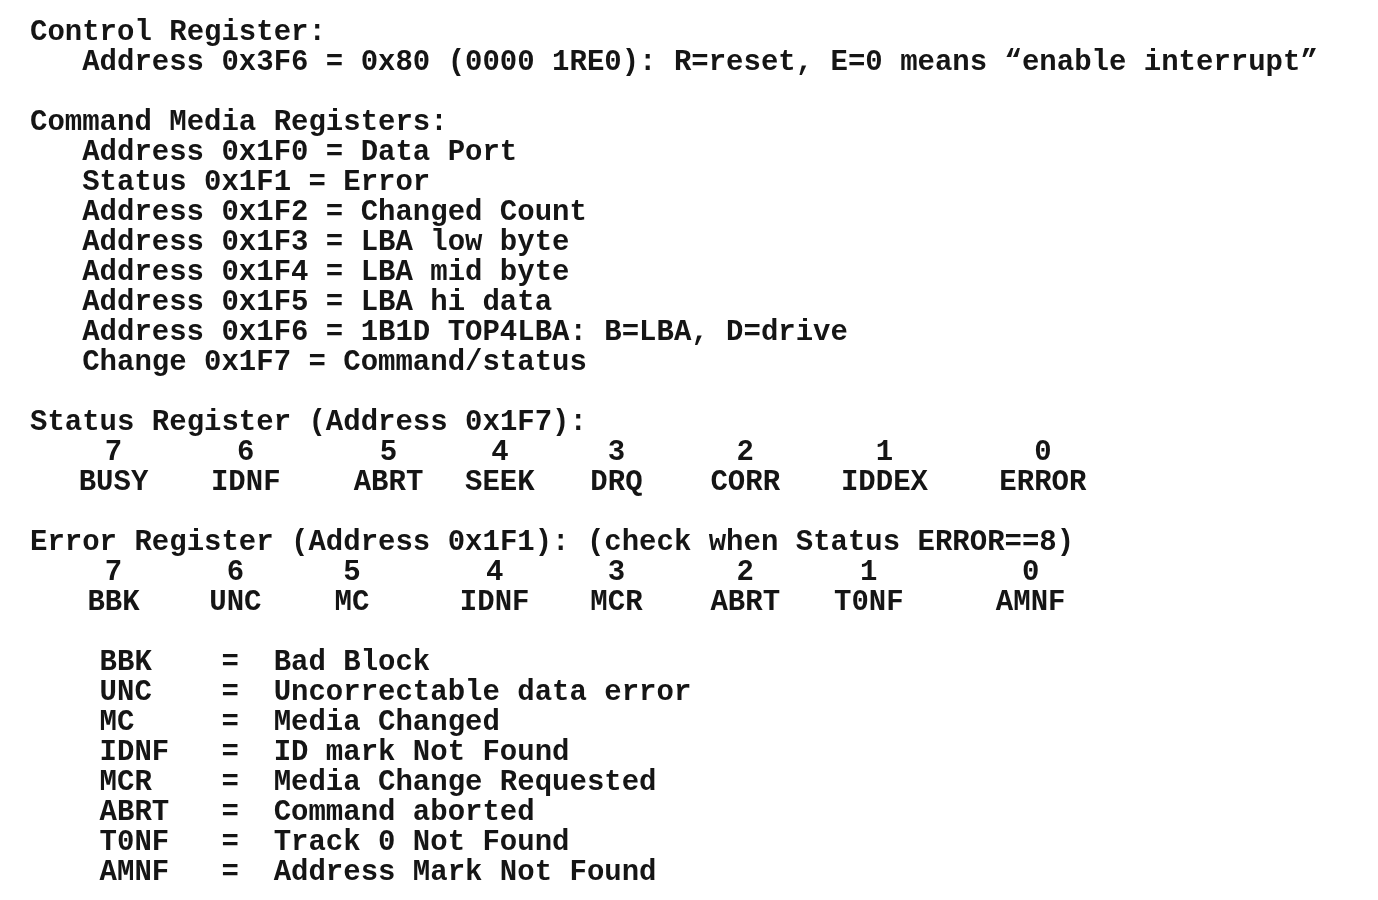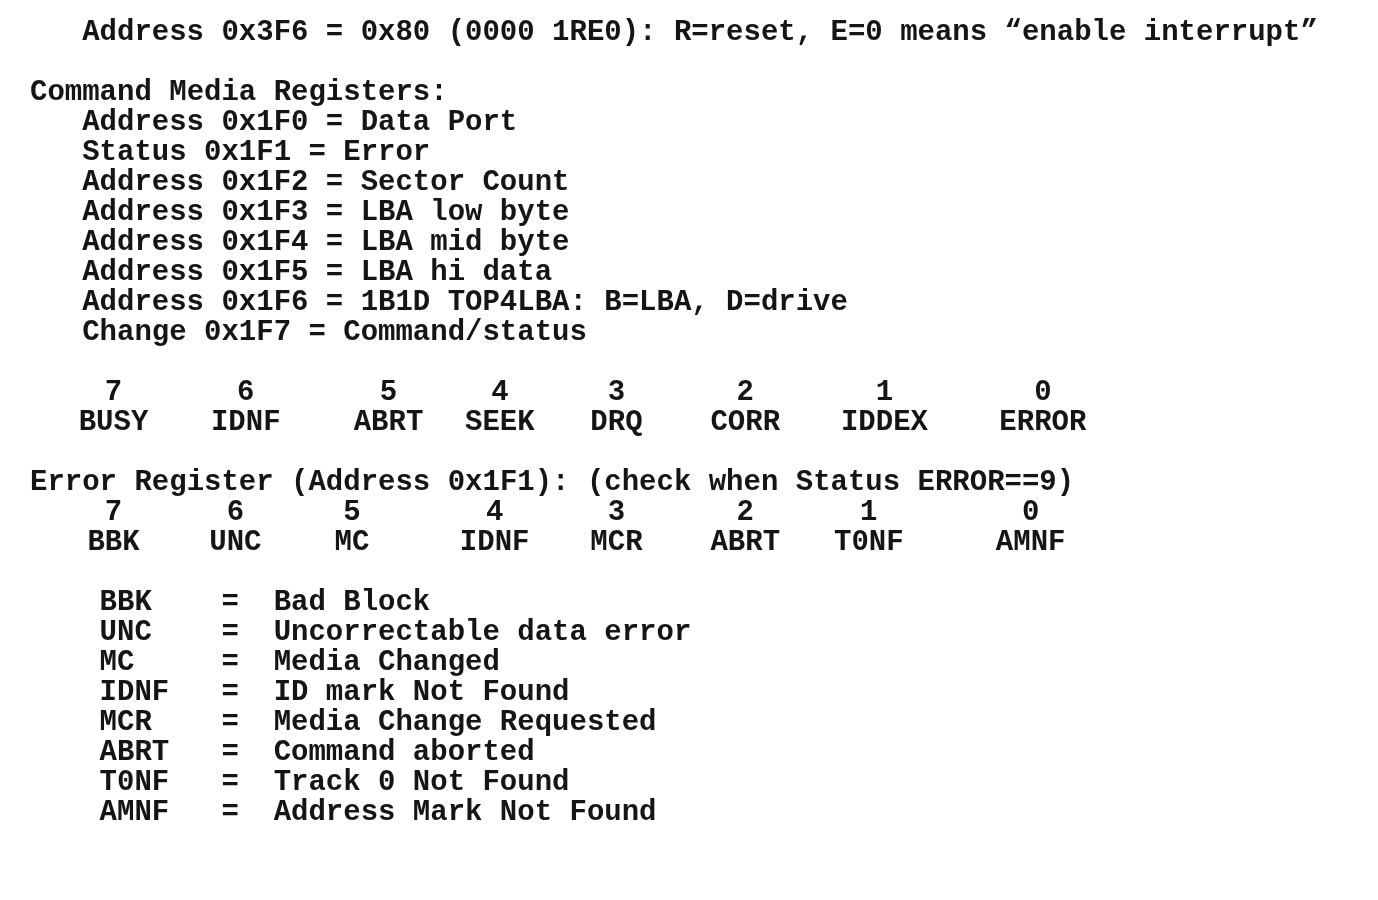--- a/index.html
+++ b/index.html
@@ -80,34 +80,36 @@
     }
     .legend-row .meaning {
       white-space: pre;
     }
   </style>
 </head>
 <body>
 
 <main class="doc">
 
+  <div class="line">Control Register:</div>
   <div class="line indent-3">Address 0x3F6 = 0x80 (0000 1RE0): R=reset, E=0 means “enable interrupt”</div>
   <div class="blank"></div>
 
   <div class="line">Command Media Registers:</div>
   <div class="line indent-3">Address 0x1F0 = Data Port</div>
   <div class="line indent-3">Status 0x1F1 = Error</div>
-  <div class="line indent-3">Address 0x1F2 = Sector Count</div>
+  <div class="line indent-3">Address 0x1F2 = Changed Count</div>
   <div class="line indent-3">Address 0x1F3 = LBA low byte</div>
   <div class="line indent-3">Address 0x1F4 = LBA mid byte</div>
   <div class="line indent-3">Address 0x1F5 = LBA hi data</div>
   <div class="line indent-3">Address 0x1F6 = 1B1D TOP4LBA: B=LBA, D=drive</div>
   <div class="line indent-3">Change 0x1F7 = Command/status</div>
   <div class="blank"></div>
 
+  <div class="line">Status Register (Address 0x1F7):</div>
   <div class="bittable status">
     <div class="bitrow">
       <span>7</span>
         <span>6</span>
         <span>5</span>
         <span>4</span>
         <span>3</span>
         <span>2</span>
         <span>1</span>
         <span>0</span>
@@ -118,21 +120,21 @@
         <span>ABRT</span>
         <span>SEEK</span>
         <span>DRQ</span>
         <span>CORR</span>
         <span>IDDEX</span>
         <span>ERROR</span>
     </div>
   </div>
   <div class="blank"></div>
 
-  <div class="line">Error Register (Address 0x1F1): (check when Status ERROR==9)</div>
+  <div class="line">Error Register (Address 0x1F1): (check when Status ERROR==8)</div>
   <div class="bittable error">
     <div class="bitrow">
       <span>7</span>
         <span>6</span>
         <span>5</span>
         <span>4</span>
         <span>3</span>
         <span>2</span>
         <span>1</span>
         <span>0</span>

